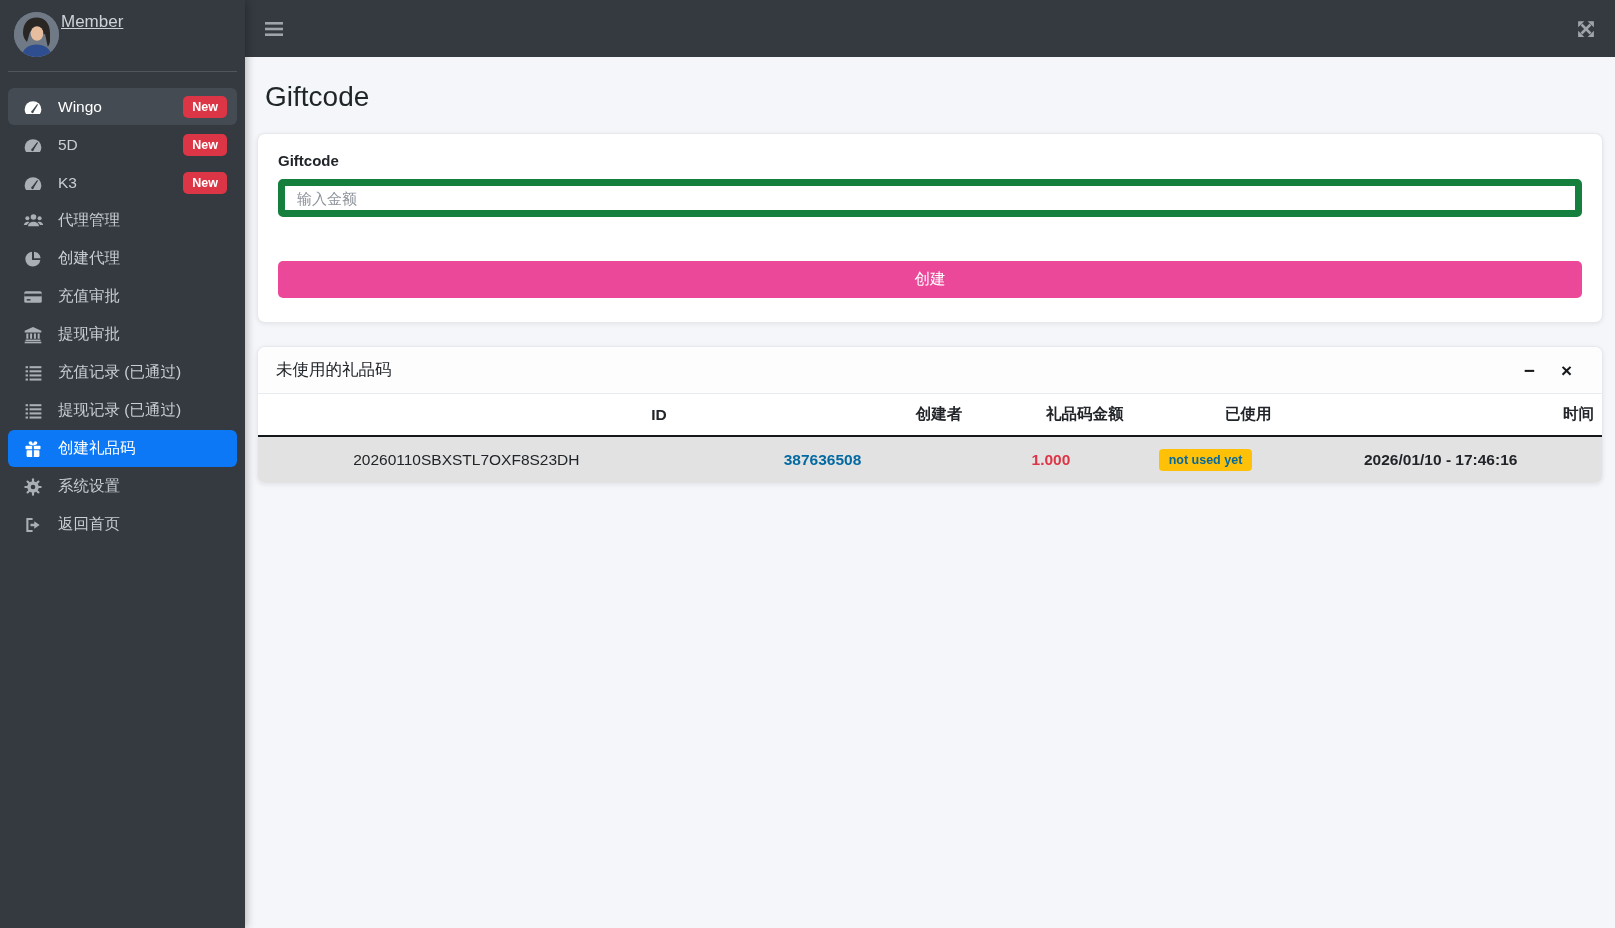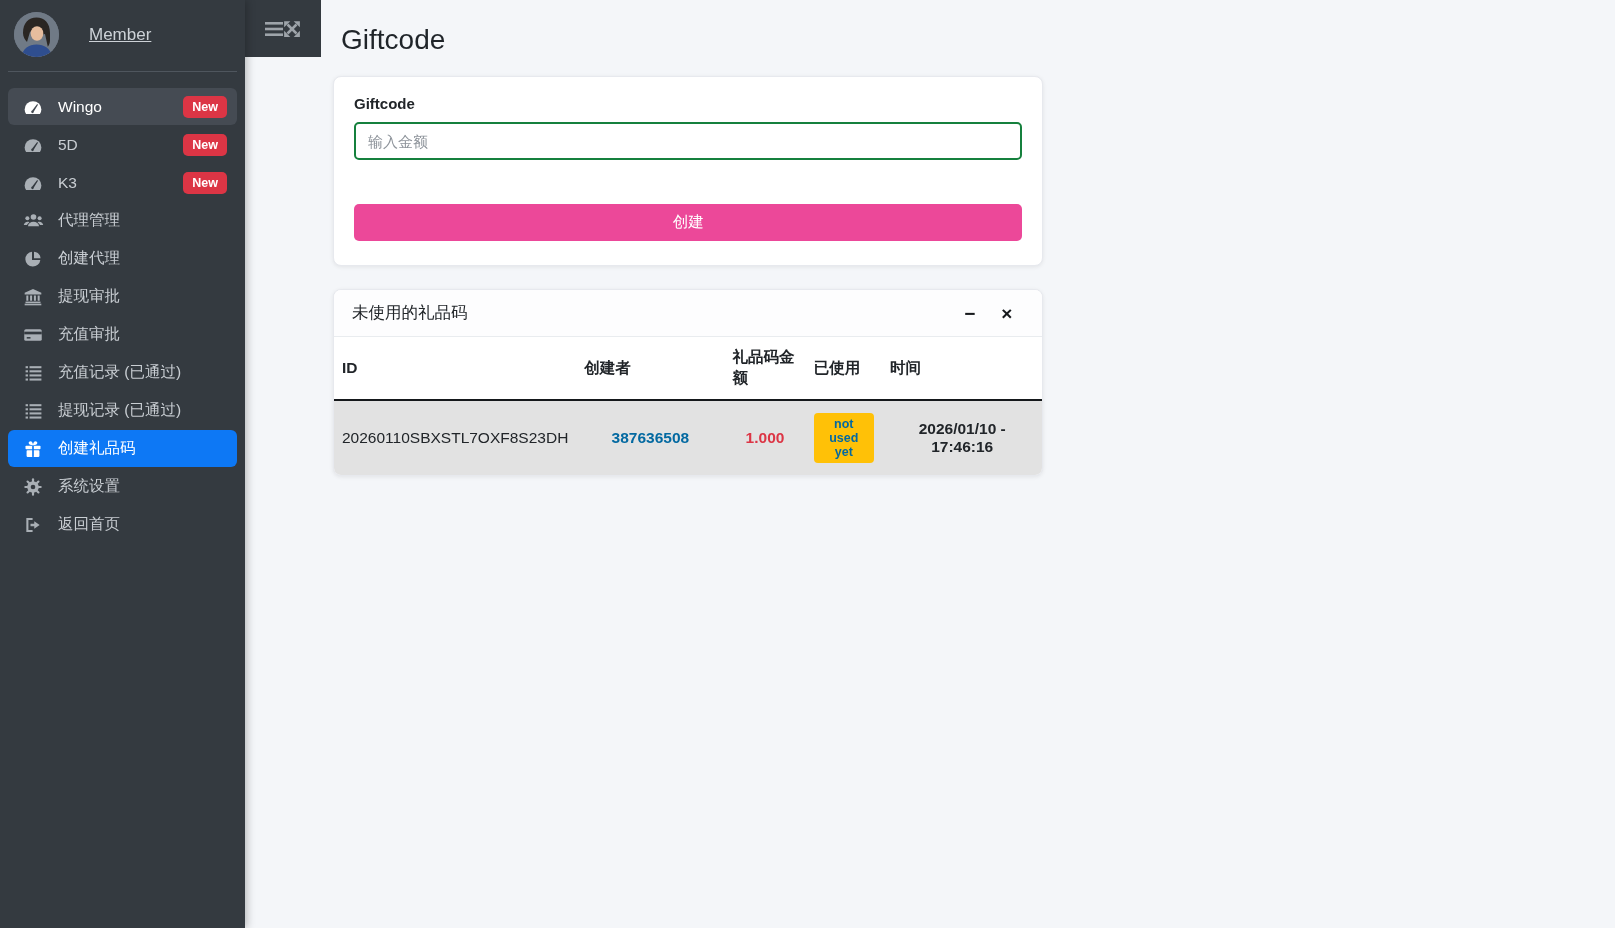--- a/index.html
+++ b/index.html
@@ -12,21 +12,21 @@
   }
 
   
   .sidebar {
     width: 245px; min-width: 245px; height: 100%;
     background: #343a40; color: #c9ced3;
     padding: 0 8px; box-shadow: 2px 0 8px rgba(0,0,0,.25);
     z-index: 5;
   }
   .profile {
-    display: flex; align-items: center; gap: 30px;
+    display: flex; gap: 2px;
     padding: 12px 6px 14px 6px;
     border-bottom: 1px solid #4f565e;
   }
   .avatar {
     width: 45px; height: 45px; border-radius: 50%;
     overflow: hidden; flex: 0 0 45px; background: #6b7280;
   }
   .profile-name {
     color: #cdd2d7; font-size: 17px; text-decoration: underline; cursor: pointer;
   }
@@ -40,38 +40,38 @@
   .menu-item.hover { background: #454b53; color: #fff; }
   .menu-item.hover .mi-icon { color: #fff; }
   .menu-item.active { background: #0d78f5; color: #fff; }
   .menu-item.active .mi-icon { color: #fff; }
   .badge-new {
     margin-left: auto; background: #dc3545; color: #fff;
     font-weight: bold; font-size: 12.5px; padding: 4px 9px; border-radius: 5px;
   }
 
   
-  .main { flex: 1; display: flex; flex-direction: row; min-width: 0; }
+  .main { flex: 1; display: flex; flex-direction: column; min-width: 0; }
   .navbar {
     height: 57px; background: #343a40; display: flex;
     align-items: center; justify-content: space-between; padding: 0 20px;
     flex: 0 0 57px;
   }
   .nav-icon { color: #9ea4aa; cursor: pointer; display: flex; }
   .content { padding: 16px 12px; overflow: hidden; }
   .page-title { font-size: 28px; font-weight: 500; margin: 8px 6px 20px 8px; color: #1f2429; }
 
   .card {
     background: #fff; border: 1px solid #e7e9ee; border-radius: 8px;
     box-shadow: 0 1px 4px rgba(0,0,0,.08);
   }
   .form-card { padding: 18px 20px 24px 20px; margin-bottom: 23px; }
   .form-label { font-weight: bold; font-size: 15px; margin-bottom: 10px; }
   .form-input {
-    width: 100%; height: 38px; border: 2px solid #15803d; border-radius: 5px;
+    width: 100%; height: 38px; border: 7px solid #15803d; border-radius: 5px;
     padding: 0 12px; font-size: 15px; color: #212529; outline: none;
     font-family: "Liberation Sans", "DejaVu Sans", sans-serif;
   }
   .form-input::placeholder { color: #8d939a; }
   .create-btn {
     margin-top: 44px; width: 100%; height: 37px;
     background: #ec4899; color: #fff; border: none; border-radius: 5px;
     font-size: 15.5px; cursor: pointer;
     font-family: "Liberation Sans", "DejaVu Sans", sans-serif;
   }
@@ -84,21 +84,21 @@
   }
   .card-tools { display: flex; align-items: center; gap: 26px; padding-right: 12px; }
   .tool-btn {
     background: none; border: none; color: #16191c; cursor: pointer;
     font-size: 19px; font-weight: bold; line-height: 1; padding: 0;
     font-family: "Liberation Sans", "DejaVu Sans", sans-serif;
   }
   table { width: 100%; border-collapse: collapse; }
   thead th {
     font-weight: bold; font-size: 15.5px; padding: 10px 8px;
-    border-bottom: 2px solid #15181b; text-align: left; color: #212529;
+    border-bottom: 2px solid #15181b; text-align: right; color: #212529;
     background: #fff;
     margin-left: 24px;
   }
   tbody td {
     padding: 12px 8px; text-align: center; background: #e2e2e2;
     font-size: 15.5px; color: #212529;
   }
   td.cell-creator { color: #0369a1; font-weight: bold; }
   td.cell-amount { color: #dc3545; font-weight: bold; }
   td.cell-time  { font-weight: bold; }
@@ -180,41 +180,41 @@
             <path d="M10.8 3.2A9 9 0 1 0 20.8 13.2H10.8z"></path>
             <path d="M13.2 3.2a9 9 0 0 1 7.9 7.9h-7.9z"></path>
           </svg>
       </span>
       <span>创建代理</span>
     </div>
 
     <div class="menu-item">
       <span class="mi-icon">
         <svg viewBox="0 0 24 24" width="20" height="20" fill="currentColor">
+            <rect x="1.5" y="5" width="21" height="14" rx="2"></rect>
+            <rect x="1.5" y="8" width="21" height="3.2" fill="#343a40"></rect>
+            <rect x="4.5" y="14.5" width="4.5" height="1.8" fill="#343a40"></rect>
+          </svg>
+      </span>
+      <span>充值审批</span>
+    </div>
+
+    <div class="menu-item">
+      <span class="mi-icon">
+        <svg viewBox="0 0 24 24" width="20" height="20" fill="currentColor">
             <path d="M12 2.5l10 4.5v2H2V7z"></path>
             <rect x="4" y="10.2" width="2.4" height="6.3"></rect>
             <rect x="8.5" y="10.2" width="2.4" height="6.3"></rect>
             <rect x="13.1" y="10.2" width="2.4" height="6.3"></rect>
             <rect x="17.6" y="10.2" width="2.4" height="6.3"></rect>
             <rect x="3" y="17.5" width="18" height="1.8"></rect>
             <rect x="2" y="20" width="20" height="2"></rect>
           </svg>
       </span>
       <span>提现审批</span>
-    </div>
-
-    <div class="menu-item">
-      <span class="mi-icon">
-        <svg viewBox="0 0 24 24" width="20" height="20" fill="currentColor">
-            <rect x="1.5" y="5" width="21" height="14" rx="2"></rect>
-            <rect x="1.5" y="8" width="21" height="3.2" fill="#343a40"></rect>
-            <rect x="4.5" y="14.5" width="4.5" height="1.8" fill="#343a40"></rect>
-          </svg>
-      </span>
-      <span>充值审批</span>
     </div>
 
     <div class="menu-item">
       <span class="mi-icon">
         <svg viewBox="0 0 24 24" width="19" height="19" fill="currentColor">
             <rect x="2" y="4" width="3" height="2.6"></rect>
             <rect x="7" y="4" width="15" height="2.6"></rect>
             <rect x="2" y="9.2" width="3" height="2.6"></rect>
             <rect x="7" y="9.2" width="15" height="2.6"></rect>
             <rect x="2" y="14.4" width="3" height="2.6"></rect>

